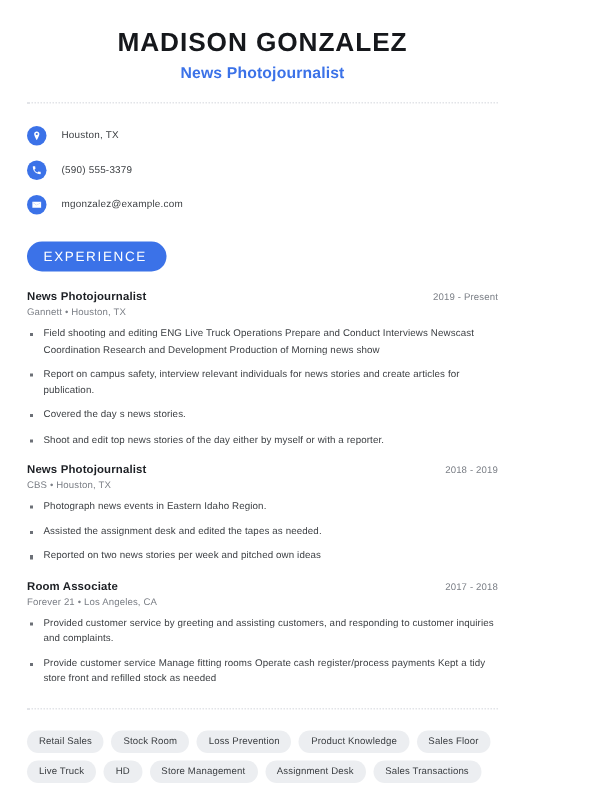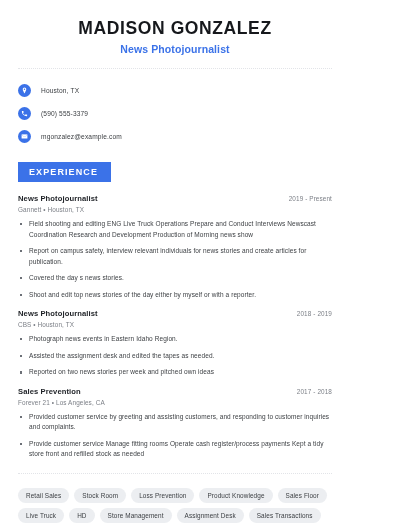--- a/index.html
+++ b/index.html
@@ -58,23 +58,24 @@
   .c-icon svg { display: block; }
   .c-text { font-size: 6.6px; color: #3d4044; letter-spacing: 0.15px; }
 
   
   .section { margin-top: 14px; }
   .sec-badge {
     display: inline-block;
     background: #3b72e8;
     color: #ffffff;
     font-size: 9px;
-    font-weight: 700;
+    font-weight: 400;
     letter-spacing: 1.1px;
     padding: 5px 13px 5px 11px;
+    border-radius: 10px;
   }
 
   
   .entries { margin-top: 12px; }
   .entry { margin-bottom: 9px; }
   .entry-head {
     display: flex;
     justify-content: space-between;
     align-items: baseline;
   }
@@ -200,21 +201,21 @@
         <div class="entry-org">CBS • Houston, TX</div>
         <ul class="bullets">
           <li class="bullet">Photograph news events in Eastern Idaho Region.</li>
           <li class="bullet">Assisted the assignment desk and edited the tapes as needed.</li>
           <li class="bullet">Reported on two news stories per week and pitched own ideas</li>
         </ul>
       </div>
 
       <div class="entry">
         <div class="entry-head">
-          <span class="entry-role">Sales Prevention</span>
+          <span class="entry-role">Room Associate</span>
           <span class="entry-dates">2017 - 2018</span>
         </div>
         <div class="entry-org">Forever 21 • Los Angeles, CA</div>
         <ul class="bullets">
           <li class="bullet">Provided customer service by greeting and assisting customers, and responding to customer inquiries and complaints.</li>
           <li class="bullet">Provide customer service Manage fitting rooms Operate cash register/process payments Kept a tidy store front and refilled stock as needed</li>
         </ul>
       </div>
 
     </div>

